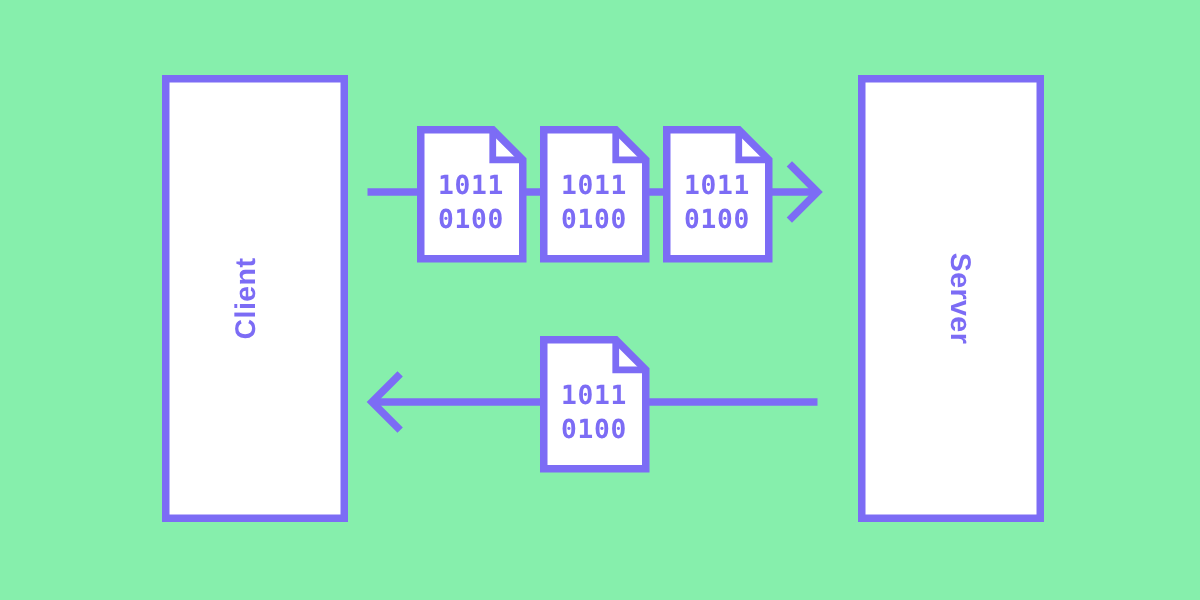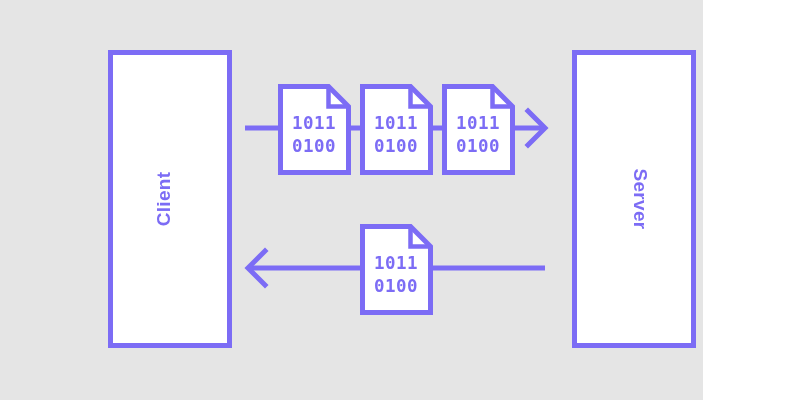--- a/index.html
+++ b/index.html
@@ -5,23 +5,23 @@
   html, body {
     margin: 0;
     padding: 0;
     background: #ffffff;
   }
   body {
     font-family: "Liberation Sans", sans-serif;
   }
   #canvas {
     position: relative;
-    width: 703px;
+    width: 800px;
     height: 400px;
-    background: #e5e5e5;
+    background: #86efac;
     overflow: hidden;
   }
   #diagram-svg {
     position: absolute;
     left: 0;
     top: 0;
     width: 800px;
     height: 400px;
     display: block;
   }

